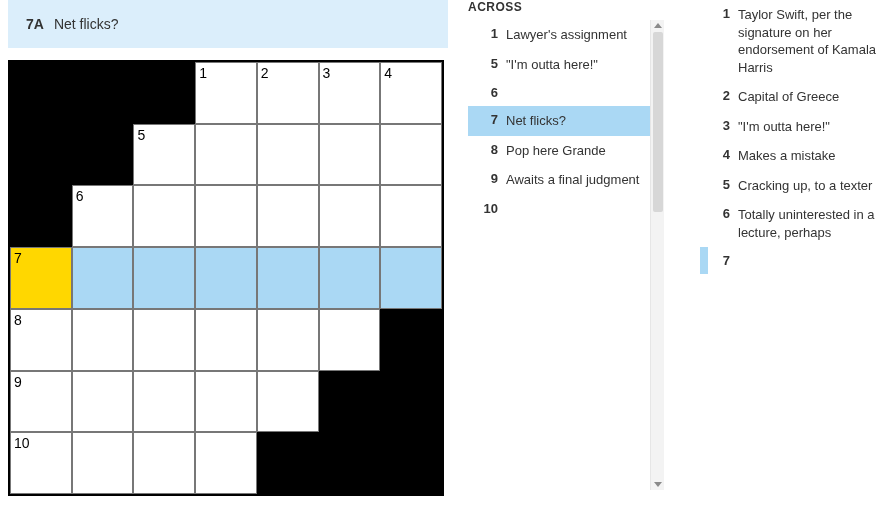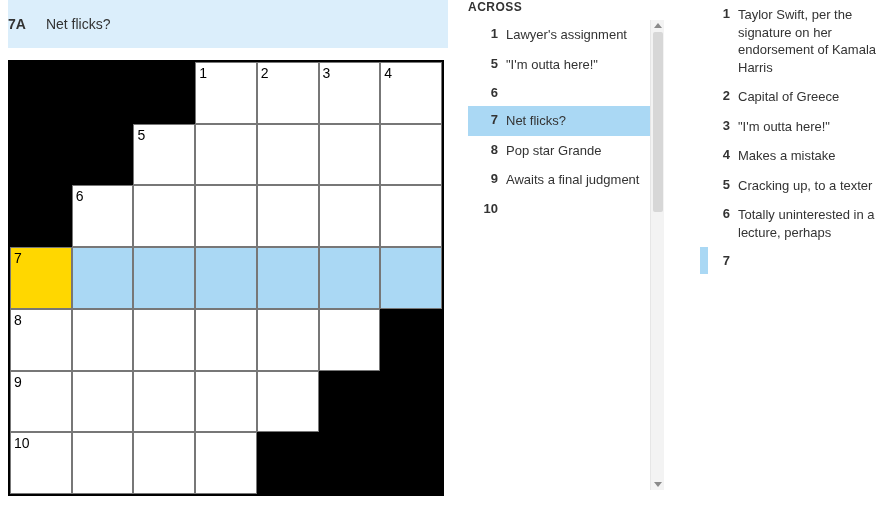--- a/index.html
+++ b/index.html
@@ -14,25 +14,25 @@
     display: flex;
     gap: 20px;
     padding: 0 8px;
   }
   .left {
     width: 440px;
     flex-shrink: 0;
   }
   .clue-bar {
     background: #dbeefb;
-    padding: 16px 0;
+    padding: 16px 18px;
     margin-bottom: 12px;
     display: flex;
     align-items: center;
-    gap: 20px;
+    gap: 10px;
   }
   .clue-bar .num {
     font-weight: bold;
     font-size: 14px;
   }
   .clue-bar .text {
     font-size: 14px;
   }
   .grid {
     border: 2px solid #000;
@@ -235,21 +235,21 @@
             </li>
             <li>
               <span class="cn">6</span>
             </li>
             <li class="sel-primary">
               <span class="cn">7</span>
               <span class="ct">Net flicks?</span>
             </li>
             <li>
               <span class="cn">8</span>
-              <span class="ct">Pop star Grande</span>
+              <span class="ct">Pop here Grande</span>
             </li>
             <li>
               <span class="cn">9</span>
               <span class="ct">Awaits a final judgment</span>
             </li>
             <li>
               <span class="cn">10</span>
             </li>
           </ul>
         <div class="sbar">

